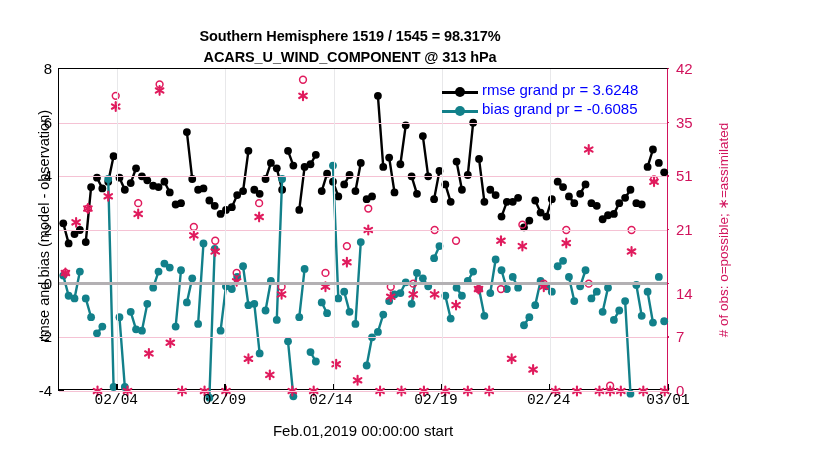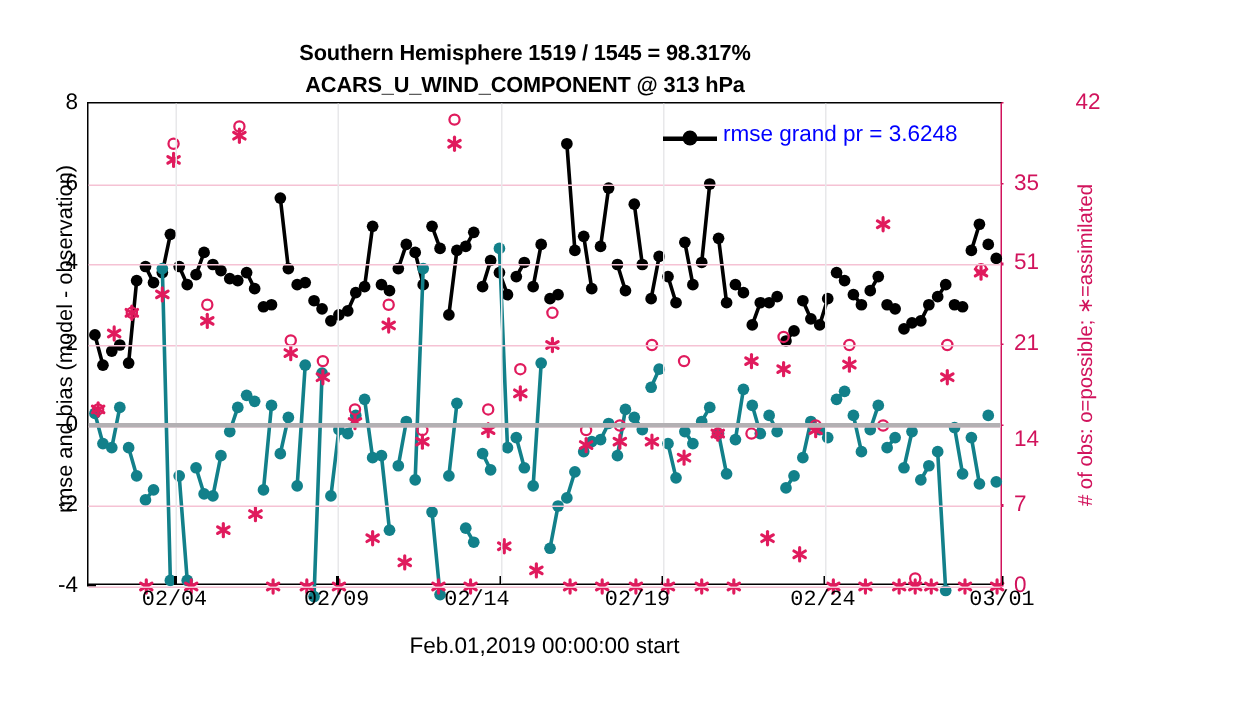--- a/index.html
+++ b/index.html
@@ -249,21 +249,21 @@
       <div class="tickmark-left" style="top: 68px;"></div>
       <div class="tickmark-left" style="top: 121.667px;"></div>
       <div class="tickmark-left" style="top: 175.333px;"></div>
       <div class="tickmark-left" style="top: 229px;"></div>
       <div class="tickmark-left" style="top: 282.667px;"></div>
       <div class="tickmark-left" style="top: 336.333px;"></div>
       <div class="tickmark-left" style="top: 390px;"></div>
     </div>
 
   <div class="ytick-right-wrap" id="ytick-right-wrap">
-      <div class="ytick-right" style="top: 0px; margin-left: 41px;">42</div>
+      <div class="ytick-right" style="top: 0px;">42</div>
       <div class="ytick-right" style="top: 53.6667px;">35</div>
       <div class="ytick-right" style="top: 107.333px;">51</div>
       <div class="ytick-right" style="top: 161px;">21</div>
       <div class="ytick-right" style="top: 225px;">14</div>
       <div class="ytick-right" style="top: 268.333px;">7</div>
       <div class="ytick-right" style="top: 322px;">0</div>
     </div>
   <div id="tickmarks-right">
       <div class="tickmark-right" style="top: 68px;"></div>
       <div class="tickmark-right" style="top: 121.667px;"></div>
@@ -815,37 +815,42 @@
       <div class="vgrid" style="left: 166.412px;"></div>
       <div class="vgrid" style="left: 274.5px;"></div>
       <div class="vgrid" style="left: 382.588px;"></div>
       <div class="vgrid" style="left: 490.675px;"></div>
       <div class="zeroline" style="top: 212.967px;"></div>
     </div>
 
   <div class="xtick-wrap" id="xtick-wrap">
       <div class="xtick" style="left: 58.3246px;">02/04</div>
       <div class="xtick" style="left: 166.412px;">02/09</div>
-      <div class="xtick" style="left: 260px;">02/14</div>
-      <div class="xtick" style="left: 367px;">02/19</div>
+      <div class="xtick" style="left: 273px;">02/14</div>
+      <div class="xtick" style="left: 378px;">02/19</div>
       <div class="xtick" style="left: 490.675px;">02/24</div>
       <div class="xtick" style="left: 610px;">03/01</div>
     </div>
   <div id="tickmarks-x">
       <div class="tickmark-x" style="left: 116.325px;"></div>
       <div class="tickmark-x" style="left: 224.412px;"></div>
       <div class="tickmark-x" style="left: 332.5px;"></div>
       <div class="tickmark-x" style="left: 440.588px;"></div>
       <div class="tickmark-x" style="left: 548.675px;"></div>
       <div class="tickmark-x" style="left: 668px;"></div>
     </div>
   <div class="xlabel">Feb.01,2019 00:00:00 start</div>
 
   <div class="legend">
     <div class="legend-row" style="top:0px">
       <div class="legend-line" style="background: rgb(0, 0, 0);"></div>
       <div class="legend-dot" style="background: rgb(0, 0, 0);"></div>
       <div class="legend-text">rmse grand pr = 3.6248</div>
     </div>
+    <div class="legend-row" style="top:19px">
+      <div class="legend-line" style="background: rgb(18, 128, 138);"></div>
+      <div class="legend-dot" style="background: rgb(18, 128, 138);"></div>
+      <div class="legend-text">bias grand pr = -0.6085</div>
+    </div>
   </div>
 
 
 </div>
 
 </body></html>

